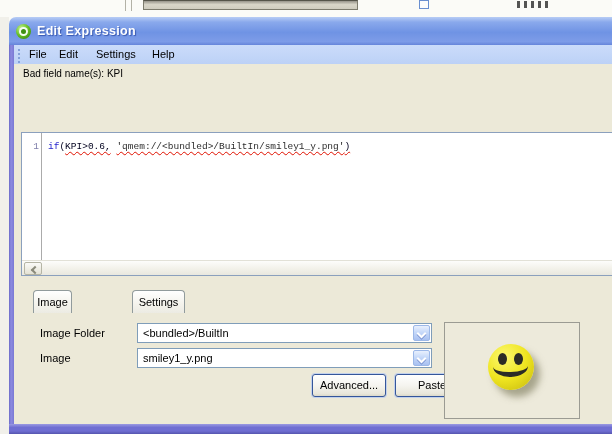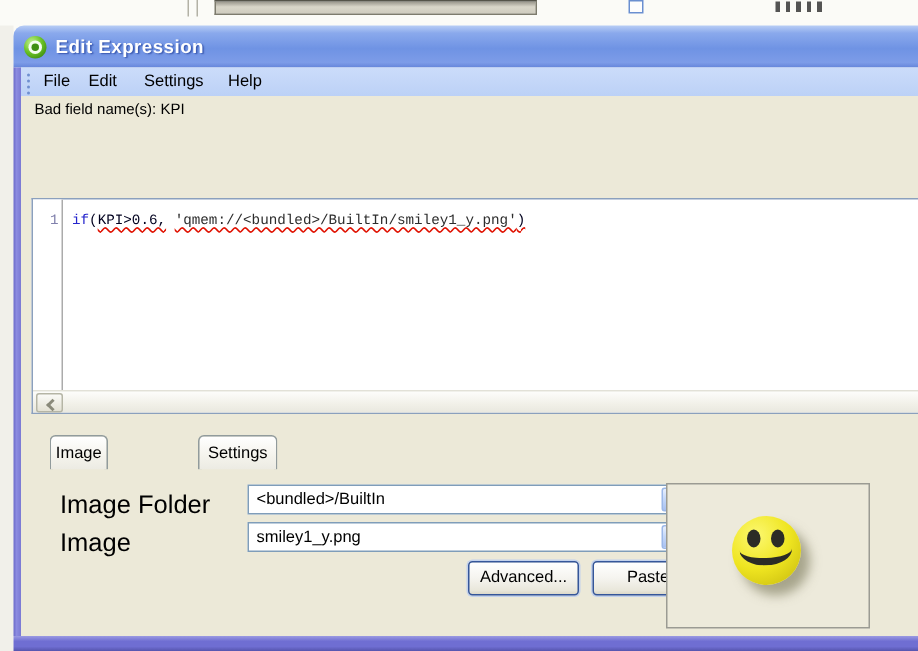--- a/index.html
+++ b/index.html
@@ -78,23 +78,23 @@
   .tab.inactive { top:226px; height:23px; line-height:22px; }
   .tab.active { top:221px; height:28px; line-height:25px; z-index:2;
                 box-shadow:inset 0 3px 0 #eb9426; background:#ece9d8;
                 background:linear-gradient(180deg,#fdfdfa,#ece9d8 85%); }
   .tab-fields    { left:19px;  width:39px; }
   .tab-functions { left:59px;  width:54px; }
   .tab-variables { left:118px; width:53px; }
   .tab-images    { left:171px; width:53px; }
 
   
-  .fld-label { position:absolute; font-size:17px; color:#000; }
+  .fld-label { position:absolute; font-size:11px; color:#000; }
   .combo { position:absolute; width:295px; height:20px; background:#fff;
-           border:1px solid #7f9db9; font-size:11px;margin-left:28px; }
+           border:1px solid #7f9db9; font-size:11px; }
   .combo .val { position:absolute; left:5px; top:2px; line-height:15px; color:#000; }
   .combo-arrow { position:absolute; right:1px; top:1px; bottom:1px; width:17px; border-radius:2px;
            border:1px solid #9cb8e8;
            background:linear-gradient(180deg,#e9f0fd 0%,#c6d9f9 45%,#a9c1f1 100%); }
   .combo-arrow::after { content:""; position:absolute; left:4px; top:4px; width:5px; height:5px;
            border-right:2px solid #fff; border-bottom:2px solid #fff; transform:rotate(45deg);
            filter:drop-shadow(1px 1px 0 rgba(70,100,180,.5)); }
 
   .xpbtn { position:absolute; height:23px; border:1px solid #35569a; border-radius:3px;
            background:linear-gradient(180deg,#ffffff 0%,#f5f4ef 50%,#e9e7db 88%,#dcd9ca 100%);

